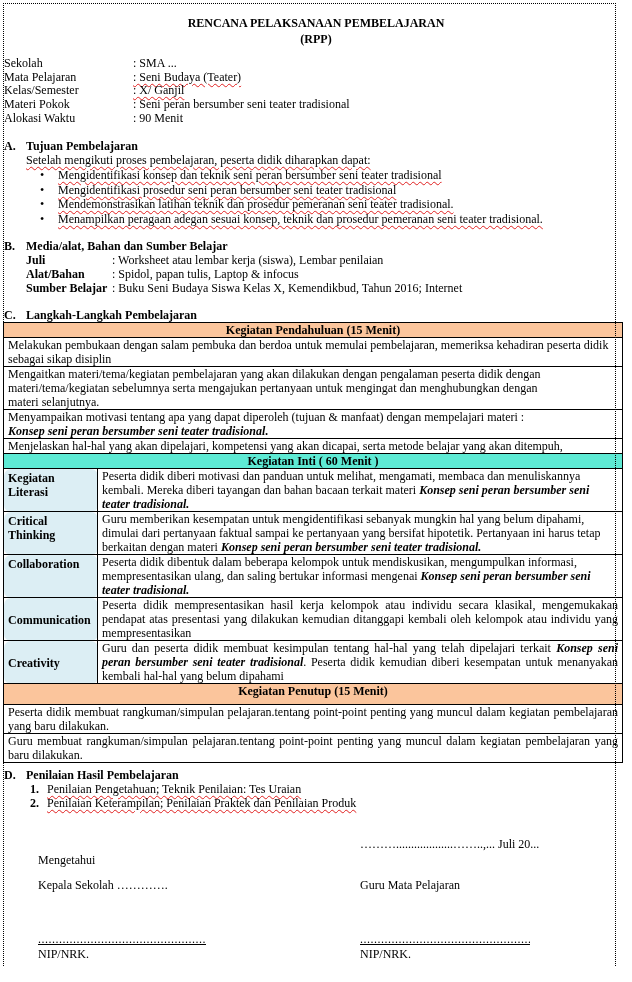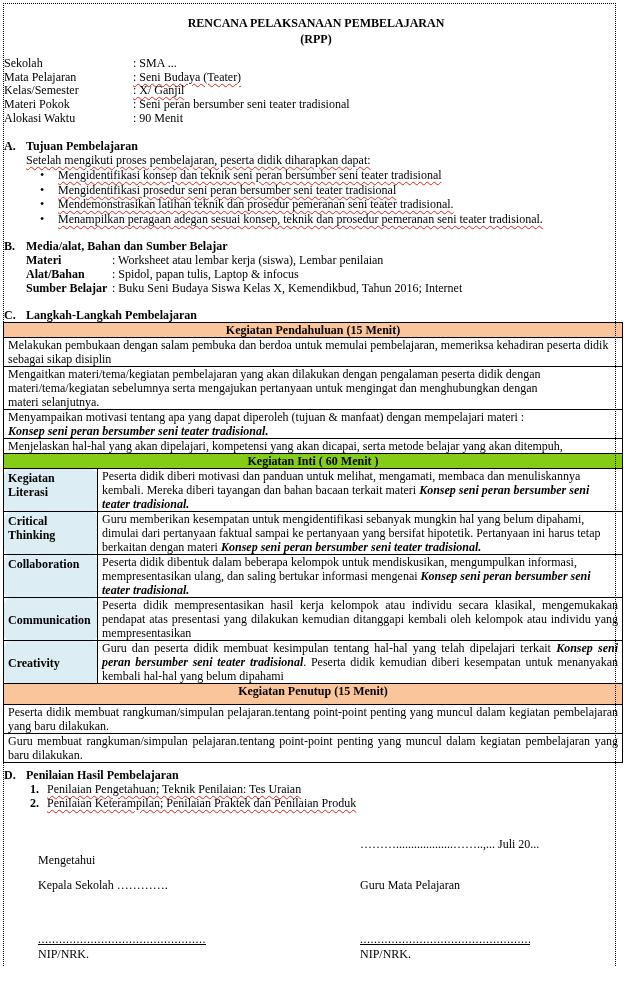--- a/index.html
+++ b/index.html
@@ -89,21 +89,21 @@
       <span class="sp" style="text-decoration-color: rgb(224, 32, 32);">Menampilkan  peragaan adegan sesuai konsep, teknik dan prosedur pemeranan seni teater  tradisional.</span>
     </div>
 </div>
 
 <div class="abs sec-title" style="top:239px;">
   <span class="letter">B.</span>
   <span>Media/alat, Bahan dan Sumber Belajar</span>
 </div>
 <div class="abs media" style="top:253px;">
   <div class="row">
-      <span class="lbl">Materi</span>
+      <span class="lbl">Juli</span>
       <span>: Worksheet atau lembar kerja (siswa), Lembar penilaian</span>
     </div>
   <div class="row">
       <span class="lbl">Alat/Bahan</span>
       <span>: Spidol, papan tulis, Laptop &amp; infocus</span>
     </div>
   <div class="row">
       <span class="lbl">Sumber Belajar</span>
       <span>: Buku Seni Budaya Siswa Kelas  X, Kemendikbud,  Tahun 2016; Internet</span>
     </div>
@@ -130,21 +130,21 @@
         <td colspan="2" style="padding-right:60px;"><span>Mengaitkan materi/tema/kegiatan  pembelajaran yang akan dilakukan dengan pengalaman peserta didik dengan materi/tema/kegiatan  sebelumnya serta mengajukan pertanyaan untuk mengingat dan menghubungkan dengan materi selanjutnya.</span></td>
       </tr>
   <tr style="height:29px;">
         <td colspan="2"><span>Menyampaikan motivasi tentang  apa yang dapat diperoleh (tujuan &amp; manfaat) dengan mempelajari materi :</span><br><span class="em">Konsep seni peran bersumber seni teater tradisional</span><span class="em">.</span></td>
       </tr>
   <tr style="height:15px;">
         <td colspan="2"><span>Menjelaskan hal-hal yang akan dipelajari, kompetensi yang akan dicapai, serta metode belajar  yang akan ditempuh,</span></td>
       </tr>
 
   <tr class="hdr" style="height:15px;">
-        <td colspan="2" style="background: #84cc16;">Kegiatan Inti ( 60 Menit )</td>
+        <td colspan="2" style="background: #5eead4;">Kegiatan Inti ( 60 Menit )</td>
       </tr>
   <tr style="height:43px;">
     <td class="lblcell" style="background: rgb(220, 238, 244);">Kegiatan Literasi</td>
     <td style="padding-right:20px;"><span>Peserta didik diberi motivasi dan panduan untuk melihat, mengamati, membaca dan menuliskannya kembali. Mereka diberi tayangan dan bahan bacaan terkait materi </span><span class="em">Konsep seni peran bersumber seni teater tradisional</span><span class="em">.</span></td>
   </tr>
   <tr style="height:43px;">
     <td class="lblcell" style="background: rgb(220, 238, 244);">Critical Thinking</td>
     <td><span>Guru memberikan kesempatan untuk mengidentifikasi sebanyak mungkin hal yang belum dipahami, dimulai dari pertanyaan faktual sampai ke pertanyaan yang bersifat hipotetik. Pertanyaan ini harus tetap berkaitan dengan materi </span><span class="em">Konsep seni peran bersumber seni teater tradisional</span><span class="em">.</span></td>
   </tr>
   <tr style="height:43px;">

